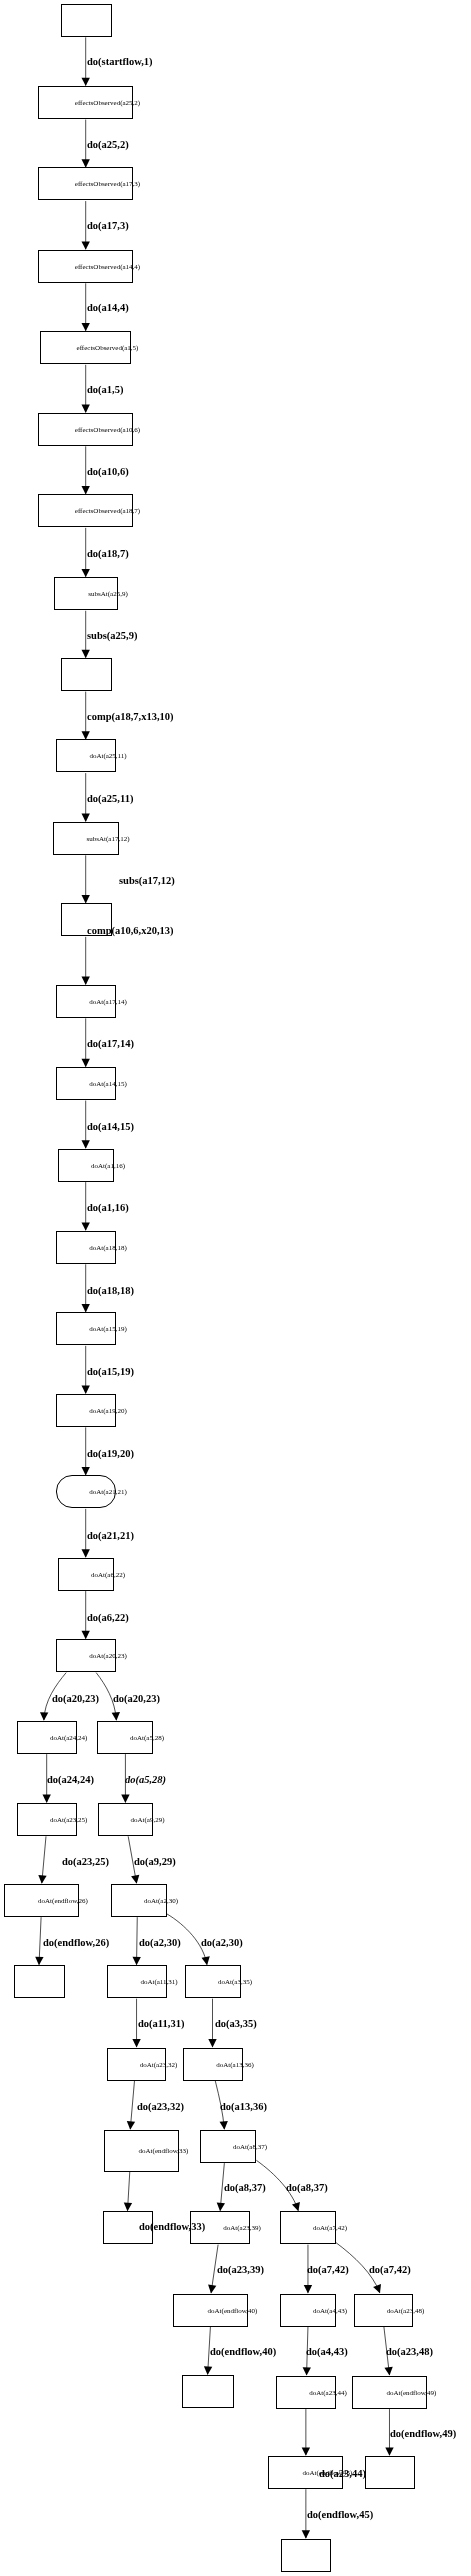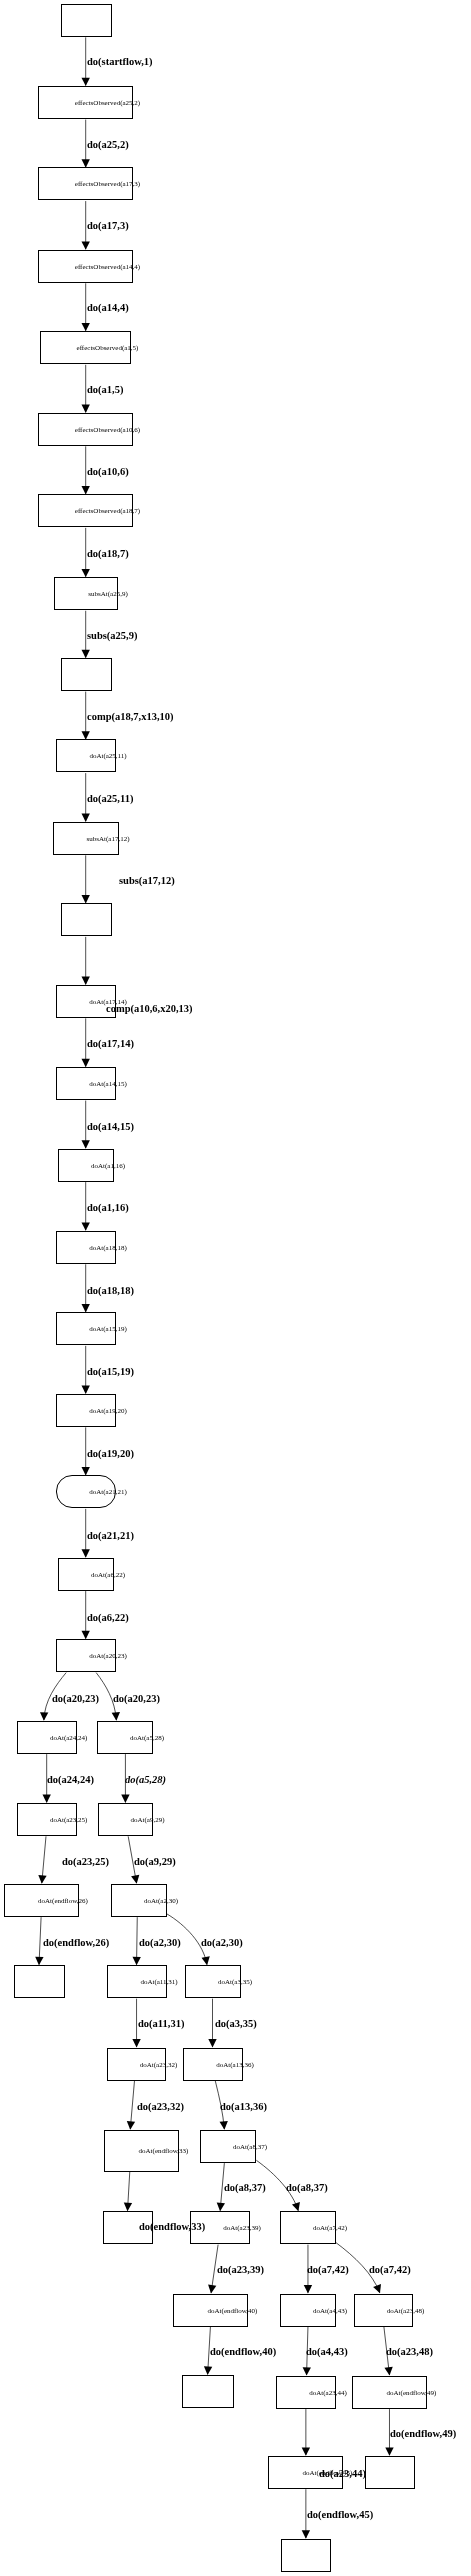--- a/index.html
+++ b/index.html
@@ -137,21 +137,21 @@
       <div class="edge-label" style="left: 87px; top: 139px;">do(a25,2)</div>
       <div class="edge-label" style="left: 87px; top: 220px;">do(a17,3)</div>
       <div class="edge-label" style="left: 87px; top: 302px;">do(a14,4)</div>
       <div class="edge-label" style="left: 87px; top: 384px;">do(a1,5)</div>
       <div class="edge-label" style="left: 87px; top: 466px;">do(a10,6)</div>
       <div class="edge-label" style="left: 87px; top: 548px;">do(a18,7)</div>
       <div class="edge-label" style="left: 87px; top: 630px;">subs(a25,9)</div>
       <div class="edge-label" style="left: 87px; top: 711px;">comp(a18,7,x13,10)</div>
       <div class="edge-label" style="left: 87px; top: 793px;">do(a25,11)</div>
       <div class="edge-label" style="left: 87px; top: 875px; margin-left: 32px;">subs(a17,12)</div>
-      <div class="edge-label" style="left: 87px; top: 1003px; margin-left: 19px;">comp(a10,6,x20,13)</div>
+      <div class="edge-label" style="left: 87px; top: 925px;">comp(a10,6,x20,13)</div>
       <div class="edge-label" style="left: 87px; top: 1038px;">do(a17,14)</div>
       <div class="edge-label" style="left: 87px; top: 1121px;">do(a14,15)</div>
       <div class="edge-label" style="left: 87px; top: 1202px;">do(a1,16)</div>
       <div class="edge-label" style="left: 87px; top: 1285px;">do(a18,18)</div>
       <div class="edge-label" style="left: 87px; top: 1366px;">do(a15,19)</div>
       <div class="edge-label" style="left: 87px; top: 1448px;">do(a19,20)</div>
       <div class="edge-label" style="left: 87px; top: 1530px;">do(a21,21)</div>
       <div class="edge-label" style="left: 87px; top: 1612px;">do(a6,22)</div>
       <div class="edge-label" style="left: 52px; top: 1693px;">do(a20,23)</div>
       <div class="edge-label" style="left: 113px; top: 1693px;">do(a20,23)</div>

